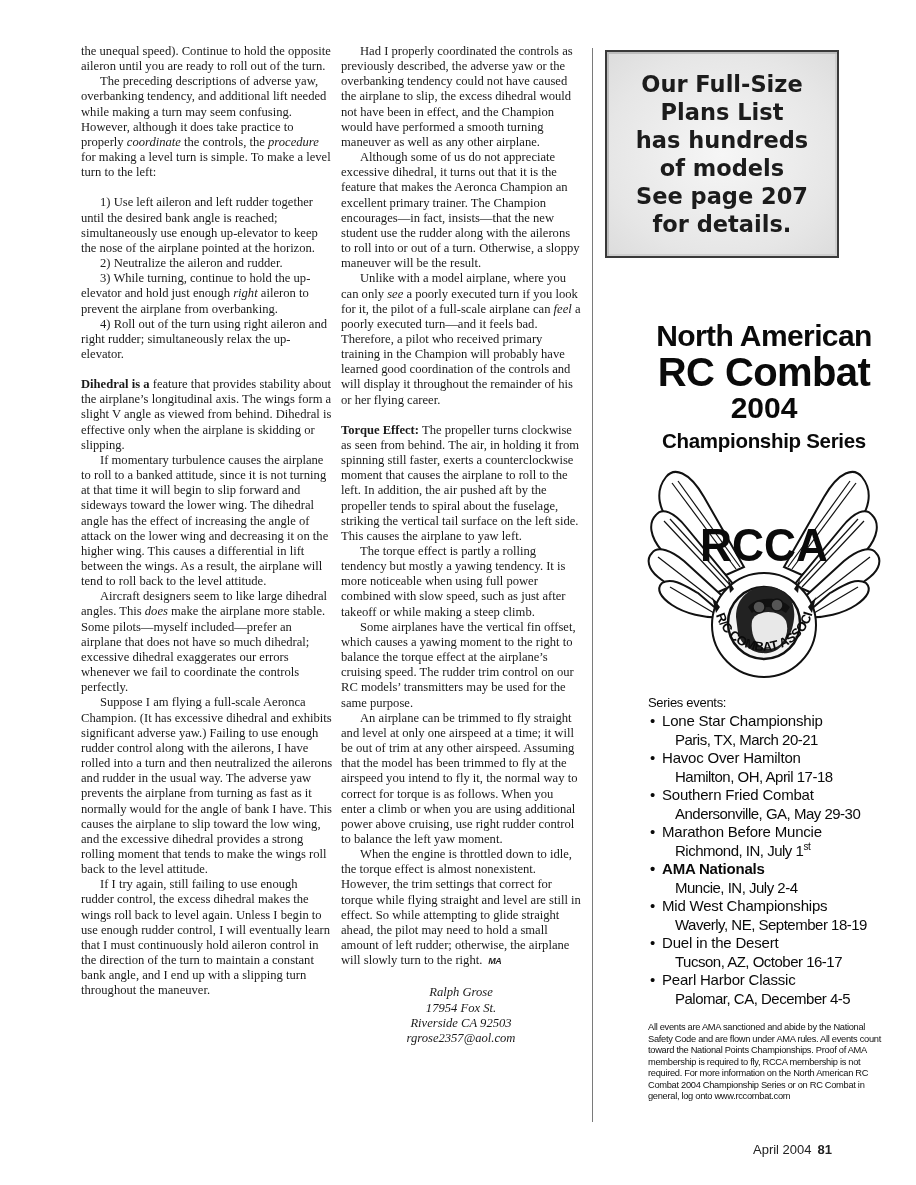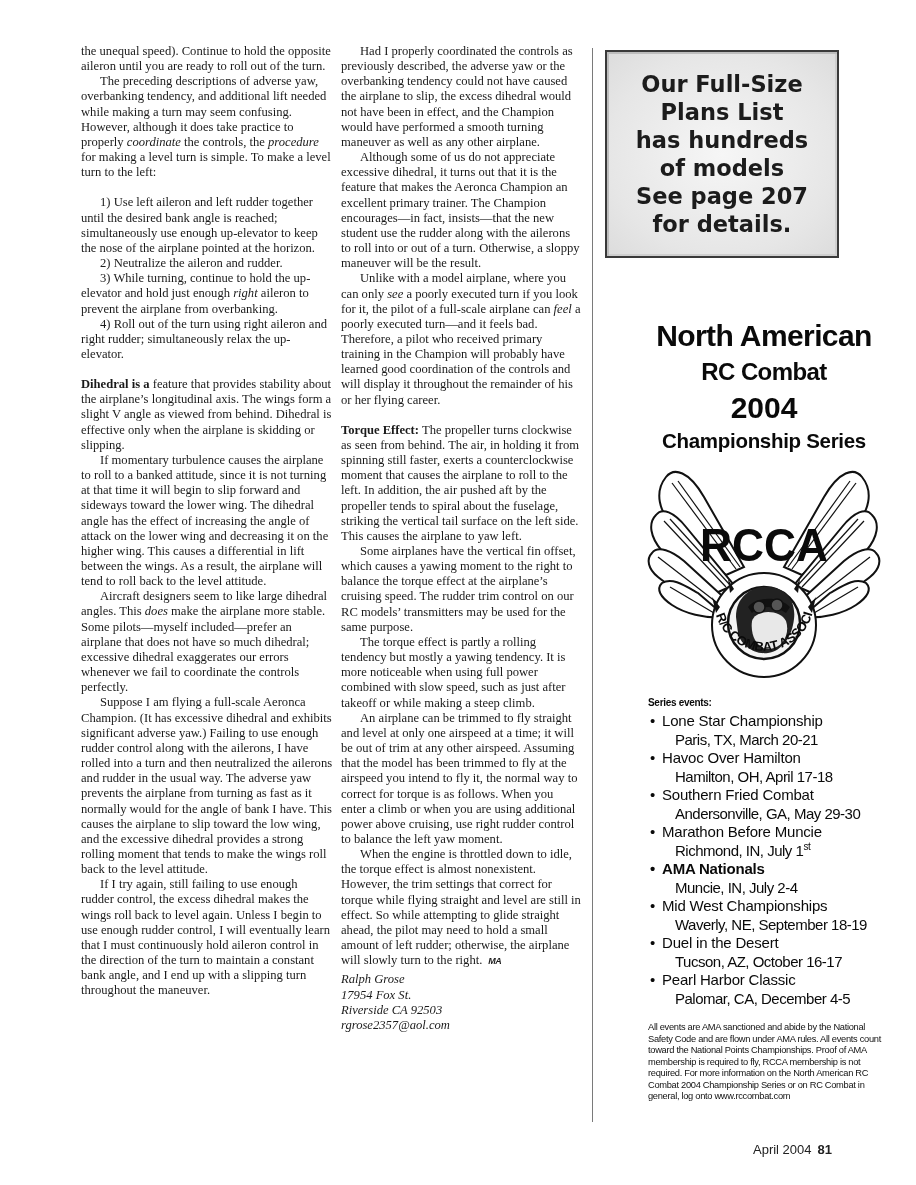--- a/index.html
+++ b/index.html
@@ -11,49 +11,49 @@
     text-align: left;
   }
   .col p { margin: 0; text-indent: 0; }
   .col p.ind { text-indent: 19px; }
   .col p.gap { margin-top: 15px; }
   .col-left { left: 81px; width: 252px; }
   .col-mid { left: 341px; width: 240px; }
   .col b { font-weight: bold; }
   .col i { font-style: italic; }
   .ma-mark { font-family: "Liberation Sans", sans-serif; font-weight: bold; font-style: italic; font-size: 9px; letter-spacing: -0.5px; margin-left: 6px; }
-  .signature { text-align: left; font-style: italic; margin-top: 3px; }
+  .signature { text-align: center; font-style: italic; margin-top: 16px; }
   .signature div { line-height: 15.2px; }
 
   .vrule { position: absolute; left: 592px; top: 48px; width: 1px; height: 1074px; background: #7a7a7a; }
 
   .plans-ad {
     position: absolute; left: 605px; top: 50px; width: 234px; height: 208px;
     border: 2px solid #3a3a3a; box-sizing: border-box;
     background: radial-gradient(ellipse at center, #f6f6f6 0%, #e6e6e6 70%, #dcdcdc 100%);
     box-shadow: inset 2px 2px 0 #bdbdbd, inset -2px -2px 0 #cfcfcf;
     display: flex; flex-direction: column; align-items: center; justify-content: center;
     font-family: "DejaVu Sans", sans-serif; font-weight: bold; font-size: 22.5px; line-height: 28px;
     color: #1c1c1c; text-align: center;
   }
 
   .combat-ad { position: absolute; left: 610px; top: 318px; width: 240px; margin-left: 34px; }
   .combat-title {
     font-family: "Liberation Sans", sans-serif; font-weight: bold; text-align: center;
     color: #0a0a0a;
   }
   .combat-title .t1 { font-size: 30px; line-height: 36px; letter-spacing: -0.6px; }
-  .combat-title .t2 { font-size: 24px; line-height: 36px; letter-spacing: -0.6px; }
+  .combat-title .t2 { font-size: 40px; line-height: 36px; letter-spacing: -0.6px; }
   .combat-title .t3 { font-size: 30px; line-height: 36px; }
   .combat-title .t4 { font-size: 20.5px; line-height: 25px; letter-spacing: -0.3px; margin-top: 2px; }
 
   .logo-wrap { position: relative; width: 240px; height: 232px; margin-top: 4px; }
 
   .events { font-family: "Liberation Sans", sans-serif; color: #0a0a0a; margin-top: 4px; }
-  .events .hdr { font-size: 10px; line-height: 19px; letter-spacing: -0.3px; padding-left: 4px; font-weight: bold; }
+  .events .hdr { font-size: 13px; line-height: 19px; letter-spacing: -0.3px; padding-left: 4px; }
   .events .ev-name { font-size: 15px; line-height: 18.5px; letter-spacing: -0.2px; padding-left: 6px; }
   .events .ev-name .bullet { display: inline-block; width: 12px; }
   .events .ev-name.bold { font-weight: bold; }
   .events .ev-where { font-size: 15px; line-height: 18.5px; padding-left: 31px; letter-spacing: -0.5px; }
   .events .ev-where sup { font-size: 10px; line-height: 0; }
   .fineprint { font-family: "Liberation Sans", sans-serif; font-size: 9.3px; line-height: 11.5px; margin-top: 14px; padding-left: 4px; letter-spacing: -0.3px; color: #111; width: 236px; }
 
   .folio { position: absolute; left: 753px; top: 1142px; font-family: "Liberation Sans", sans-serif; font-size: 13px; color: #222; }
   .folio .pg { font-weight: bold; margin-left: 6px; }
 </style>
@@ -73,22 +73,22 @@
     <p class="ind"><span>Suppose I am flying a full-scale Aeronca Champion. (It has excessive dihedral and exhibits significant adverse yaw.) Failing to use enough rudder control along with the ailerons, I have rolled into a turn and then neutralized the ailerons and rudder in the usual way. The adverse yaw prevents the airplane from turning as fast as it normally would for the angle of bank I have. This causes the airplane to slip toward the low wing, and the excessive dihedral provides a strong rolling moment that tends to make the wings roll back to the level attitude.</span></p>
     <p class="ind"><span>If I try again, still failing to use enough rudder control, the excess dihedral makes the wings roll back to level again. Unless I begin to use enough rudder control, I will eventually learn that I must continuously hold aileron control in the direction of the turn to maintain a constant bank angle, and I end up with a slipping turn throughout the maneuver.</span></p>
   </div>
 
 <div class="col col-mid">
   <div id="col-mid">
       <p class="ind"><span>Had I properly coordinated the controls as previously described, the adverse yaw or the overbanking tendency could not have caused the airplane to slip, the excess dihedral would not have been in effect, and the Champion would have performed a smooth turning maneuver as well as any other airplane.</span></p>
       <p class="ind"><span>Although some of us do not appreciate excessive dihedral, it turns out that it is the feature that makes the Aeronca Champion an excellent primary trainer. The Champion encourages—in fact, insists—that the new student use the rudder along with the ailerons to roll into or out of a turn. Otherwise, a sloppy maneuver will be the result.</span></p>
       <p class="ind"><span>Unlike with a model airplane, where you can only </span><i>see</i><span> a poorly executed turn if you look for it, the pilot of a full-scale airplane can </span><i>feel</i><span> a poorly executed turn—and it feels bad. Therefore, a pilot who received primary training in the Champion will probably have learned good coordination of the controls and will display it throughout the remainder of his or her flying career.</span></p>
       <p class="gap"><b>Torque Effect:</b><span> The propeller turns clockwise as seen from behind. The air, in holding it from spinning still faster, exerts a counterclockwise moment that causes the airplane to roll to the left. In addition, the air pushed aft by the propeller tends to spiral about the fuselage, striking the vertical tail surface on the left side. This causes the airplane to yaw left.</span></p>
+      <p class="ind"><span>The torque effect is partly a rolling tendency but mostly a yawing tendency. It is more noticeable when using full power combined with slow speed, such as just after takeoff or while making a steep climb.</span></p>
       <p class="ind"><span>Some airplanes have the vertical fin offset, which causes a yawing moment to the right to balance the torque effect at the airplane’s cruising speed. The rudder trim control on our RC models’ transmitters may be used for the same purpose.</span></p>
-      <p class="ind"><span>The torque effect is partly a rolling tendency but mostly a yawing tendency. It is more noticeable when using full power combined with slow speed, such as just after takeoff or while making a steep climb.</span></p>
       <p class="ind"><span>An airplane can be trimmed to fly straight and level at only one airspeed at a time; it will be out of trim at any other airspeed. Assuming that the model has been trimmed to fly at the airspeed you intend to fly it, the normal way to correct for torque is as follows. When you enter a climb or when you are using additional power above cruising, use right rudder control to balance the left yaw moment.</span></p>
       <p class="ind"><span>When the engine is throttled down to idle, the torque effect is almost nonexistent. However, the trim settings that correct for torque while flying straight and level are still in effect. So while attempting to glide straight ahead, the pilot may need to hold a small amount of left rudder; otherwise, the airplane will slowly turn to the right.</span><span class="ma-mark">MA</span></p>
     </div>
   <div class="signature">
     <div>Ralph Grose</div>
     <div>17954 Fox St.</div>
     <div>Riverside CA 92503</div>
     <div>rgrose2357@aol.com</div>
   </div>
 </div>

